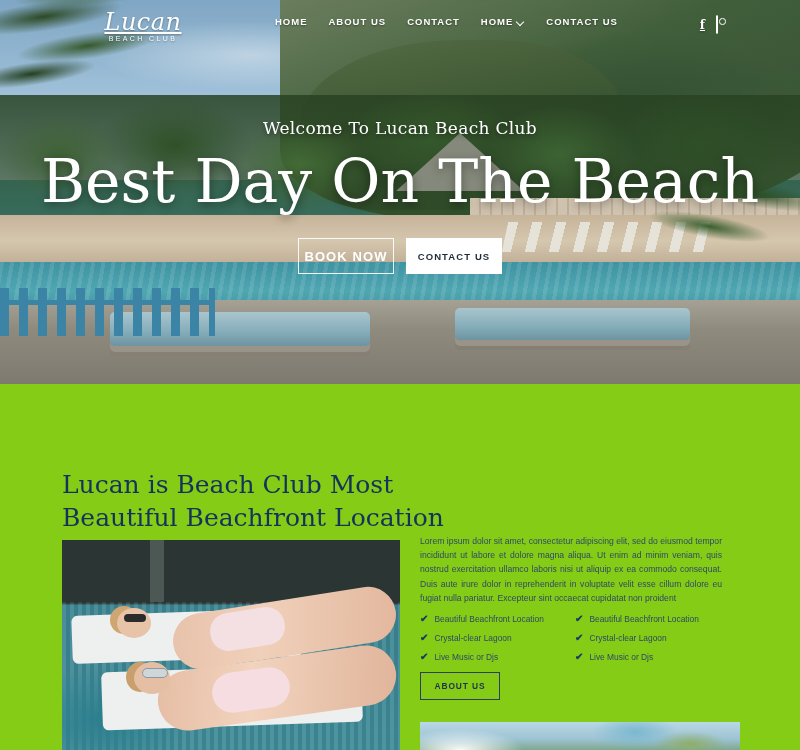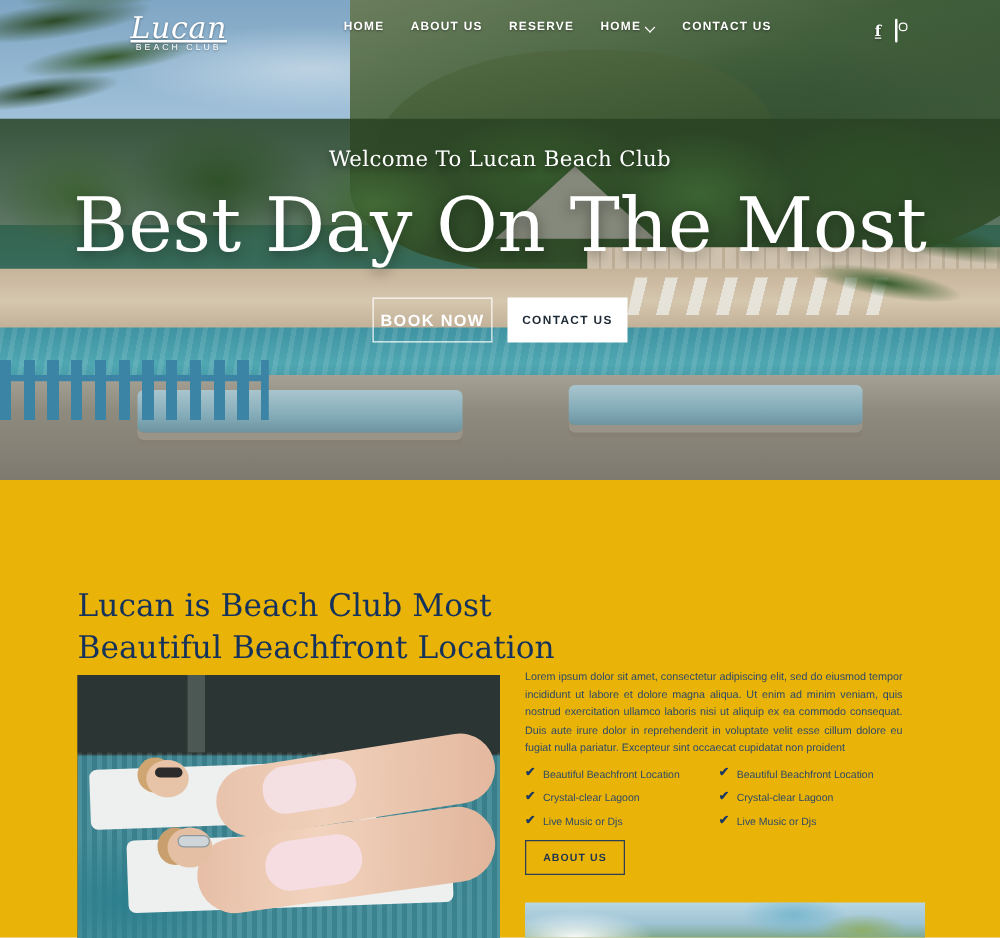--- a/index.html
+++ b/index.html
@@ -223,21 +223,21 @@
     width:96px; height:36px; margin-left:12px;
     background:#fff; color:#1e2a36; border:none;
     font-size:9.5px; letter-spacing:1.1px; font-weight:600;
     display:flex; align-items:center; justify-content:center;
     cursor:pointer;
   }
 
   
   .about {
     position:absolute; left:0; top:384px; width:800px; height:366px;
-    background:#eab308;
+    background:#84cc16;
   }
   .about-heading {
     position:absolute; left:62px; top:84px;
     width:420px;
     font-family:"DejaVu Serif", serif;
     font-size:25px; line-height:33px; font-weight:400;
     color:#15325c;
   }
   .about-img {
     position:absolute; left:62px; top:156px;
@@ -346,36 +346,36 @@
   </div>
 
   <nav class="nav">
     <div class="logo">
       <div class="logo-word">Lucan</div>
       <div class="logo-sub">BEACH CLUB</div>
     </div>
     <div class="nav-links">
       <a href="#">HOME</a>
       <a href="#">ABOUT US</a>
-      <a href="#">RESERVE</a>
+      <a href="#">CONTACT</a>
       <a href="#">
           <span>HOME</span>
           <span class="chev"></span>
         </a>
       <a href="#">CONTACT US</a>
     </div>
     <div class="socials">
       <a href="#" class="si" style="font-family:'DejaVu Serif',serif;font-weight:bold;">f</a>
       <a href="#"><span class="ig-box"></span></a>
     </div>
   </nav>
 
   <div class="hero-content">
     <div class="hero-sup">Welcome To Lucan Beach Club</div>
-    <h1 class="hero-title">Best Day On The Most</h1>
+    <h1 class="hero-title">Best Day On The Beach</h1>
     <div class="hero-btns">
       <button class="btn-outline">BOOK NOW</button>
       <button class="btn-solid">CONTACT US</button>
     </div>
   </div>
 </section>
 
 <section class="about">
   <h2 class="about-heading">
     <span>Lucan is Beach Club Most</span><br>

